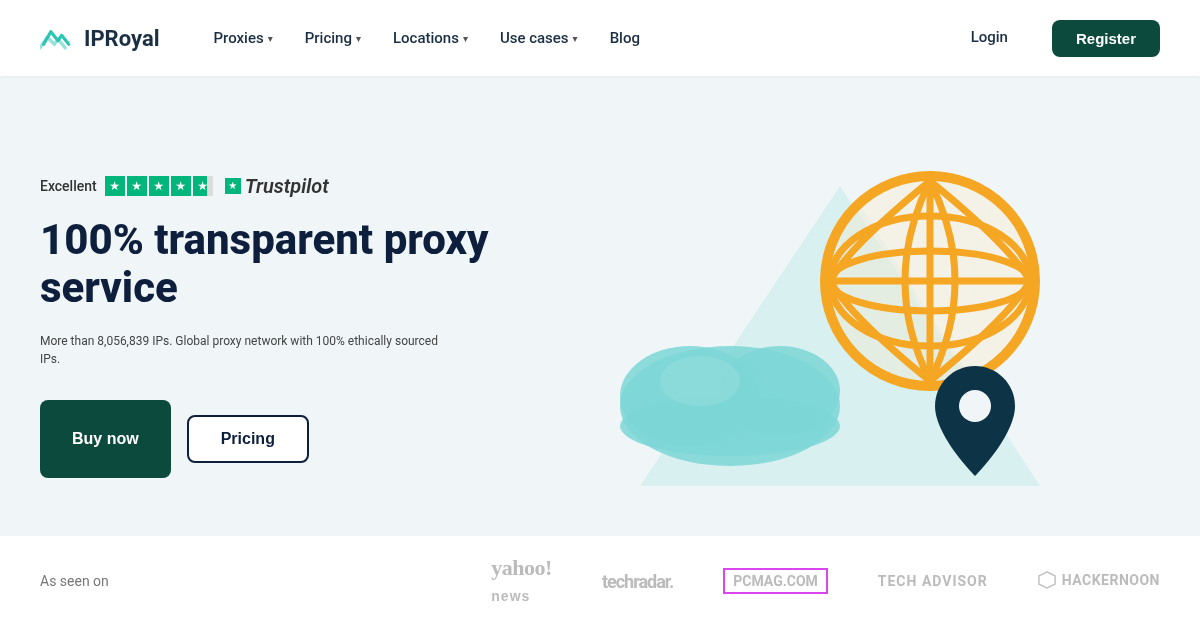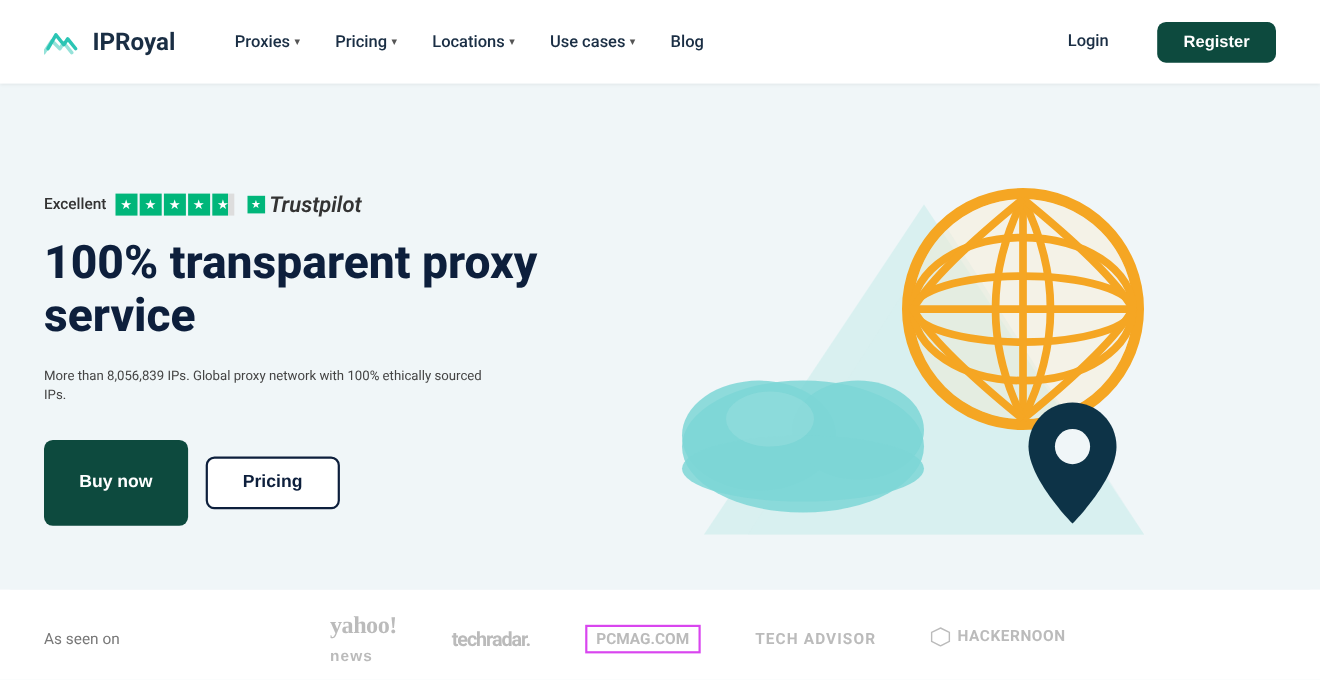--- a/index.html
+++ b/index.html
@@ -215,21 +215,21 @@
     .as-seen-label {
       font-size: 14px;
       color: #777;
       white-space: nowrap;
     }
     .media-logos {
       display: flex;
       align-items: center;
       gap: 50px;
       flex: 1;
-      justify-content: center;
+      justify-content: flex-end;
     }
     .media-logo {
       font-size: 20px;
       color: #bbb;
       font-weight: 700;
       letter-spacing: -0.5px;
       white-space: nowrap;
     }
     .media-logo.yahoo { font-family: Georgia, serif; font-size: 22px; }
     .media-logo.techradar { font-size: 18px; letter-spacing: -1px; }

